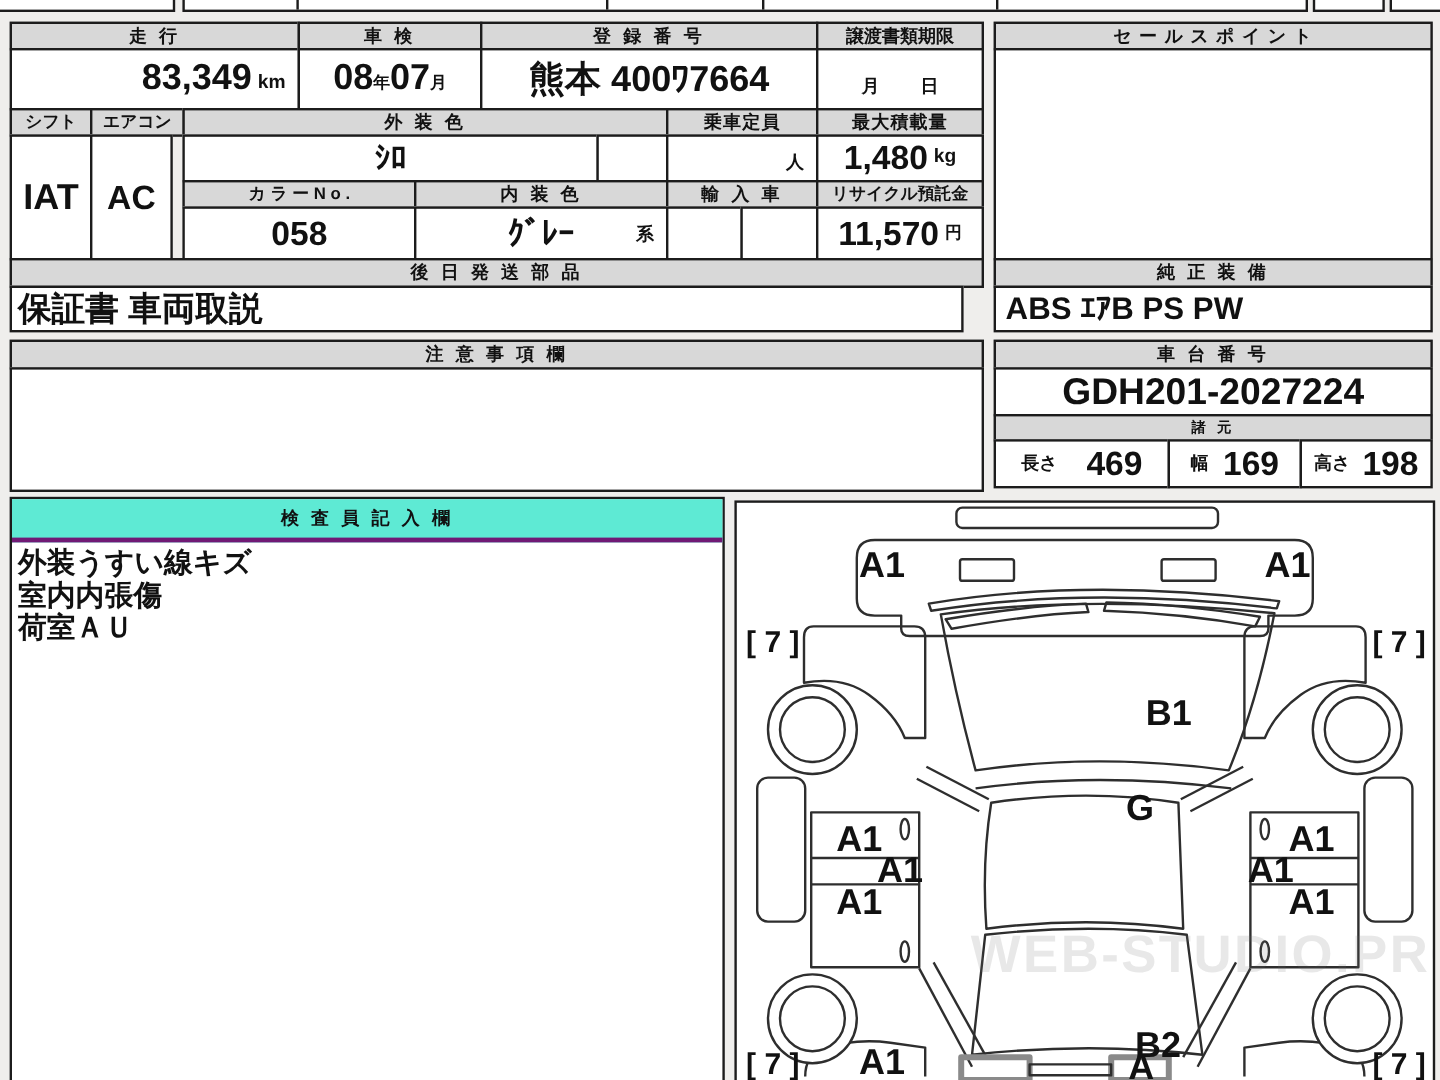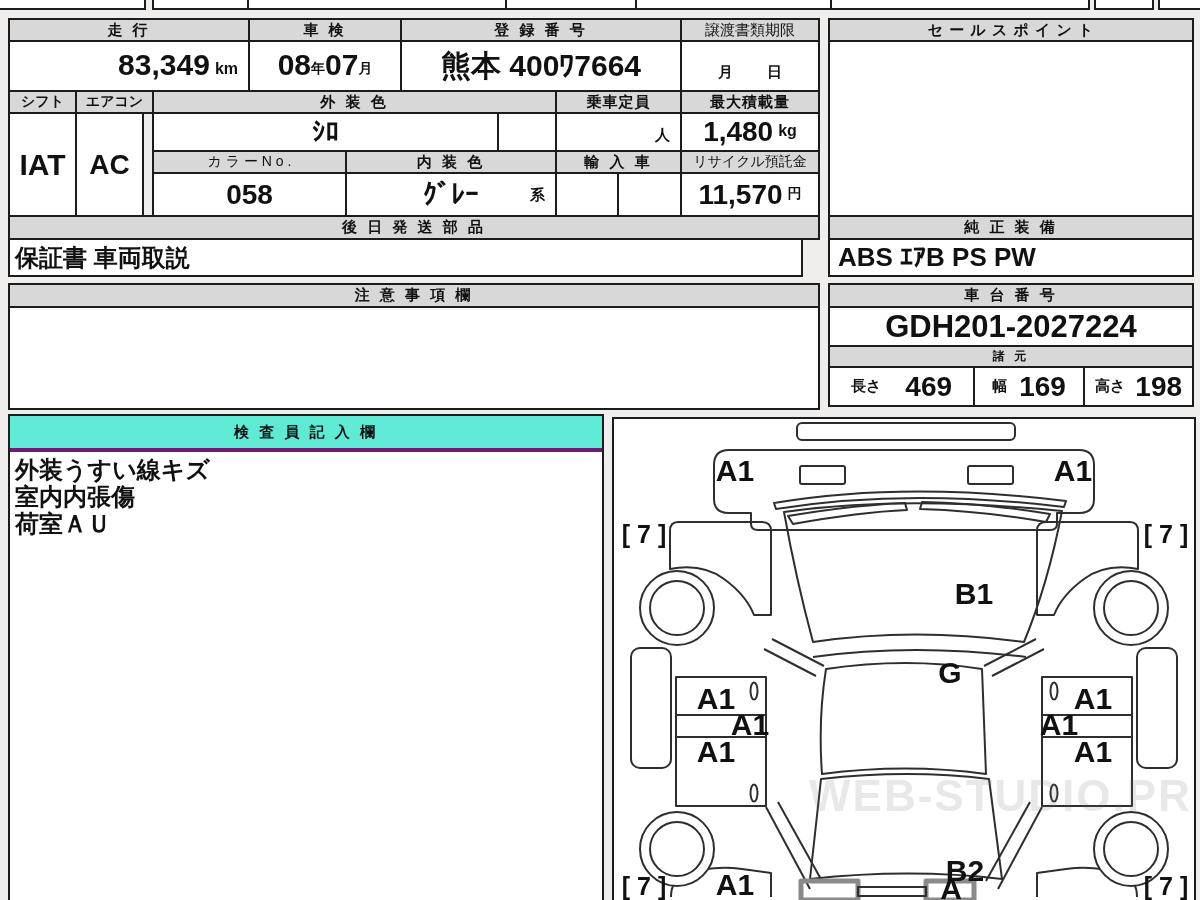--- a/index.html
+++ b/index.html
@@ -2,21 +2,21 @@
 <html><head>
 <meta charset="utf-8">
 <style>
   *{margin:0;padding:0;box-sizing:border-box}
   html,body{width:1200px;height:900px}
   body{position:relative;overflow:hidden;background:#efeeec;color:#111;
        font-family:"Liberation Sans","DejaVu Sans",sans-serif;}
   .c{position:absolute;border:2px solid #1c1c1c;background:#fff;
      display:flex;align-items:center;justify-content:center}
   .g{background:#d8d8d8;font-weight:bold;font-size:15px;letter-spacing:3px}
-  .gs{background:#d8d8d8;font-weight:normal;font-size:14px;letter-spacing:0}
+  .gs{background:#d8d8d8;font-weight:bold;font-size:14px;letter-spacing:0}
   .v{font-weight:bold}
   .right{justify-content:flex-end}
   .left{justify-content:flex-start}
   .num{font-size:30px;font-weight:bold;line-height:1}
   .num28{font-size:28px;font-weight:bold;line-height:1}
   .unit{font-size:16px;font-weight:bold;margin-left:5px;padding-bottom:2px}
   .sunit{font-size:14px;font-weight:bold;padding-bottom:2px}
   .pb{position:absolute;top:-6px;height:16px;border:2px solid #1c1c1c;background:#fff}
   .pb i{position:absolute;top:0;width:2px;height:100%;background:#1c1c1c}
   .colflex{flex-direction:column;align-items:stretch;justify-content:flex-start}
@@ -93,21 +93,21 @@
   <span style="position:absolute;right:10px;bottom:10px;font-size:15px">系</span>
 </div>
 <div class="c" style="left:555px;top:172px;width:64px;height:45px"></div>
 <div class="c" style="left:617px;top:172px;width:65px;height:45px"></div>
 <div class="c v" style="left:680px;top:172px;width:140px;height:45px">
   <span class="num28">11,570</span>
   <span class="unit" style="font-size:14px">円</span>
 </div>
 
 <div class="c g" style="left:8px;top:215px;width:812px;height:25px">後 日 発 送 部 品</div>
-<div class="c v left" style="left:8px;top:238px;width:795px;height:39px;padding-left:5px;font-size:24px">保証書 車両取説</div>
+<div class="c v left" style="left:8px;top:238px;width:795px;height:39px;padding-left:5px;font-size:28px">保証書 車両取説</div>
 
 <div class="c g" style="left:828px;top:215px;width:366px;height:25px">純 正 装 備</div>
 <div class="c v left" style="left:828px;top:238px;width:366px;height:39px;padding-left:8px;font-size:26px">ABS ｴｱB PS PW</div>
 
 <div class="c g" style="left:8px;top:283px;width:812px;height:25px">注 意 事 項 欄</div>
 <div class="c" style="left:8px;top:306px;width:812px;height:104px"></div>
 
 <div class="c g" style="left:828px;top:283px;width:366px;height:25px">車 台 番 号</div>
 <div class="c v" style="left:828px;top:306px;width:366px;height:41px;font-size:31px">GDH201-2027224</div>
 <div class="c g" style="left:828px;top:345px;width:366px;height:23px;font-size:12px">諸 元</div>

